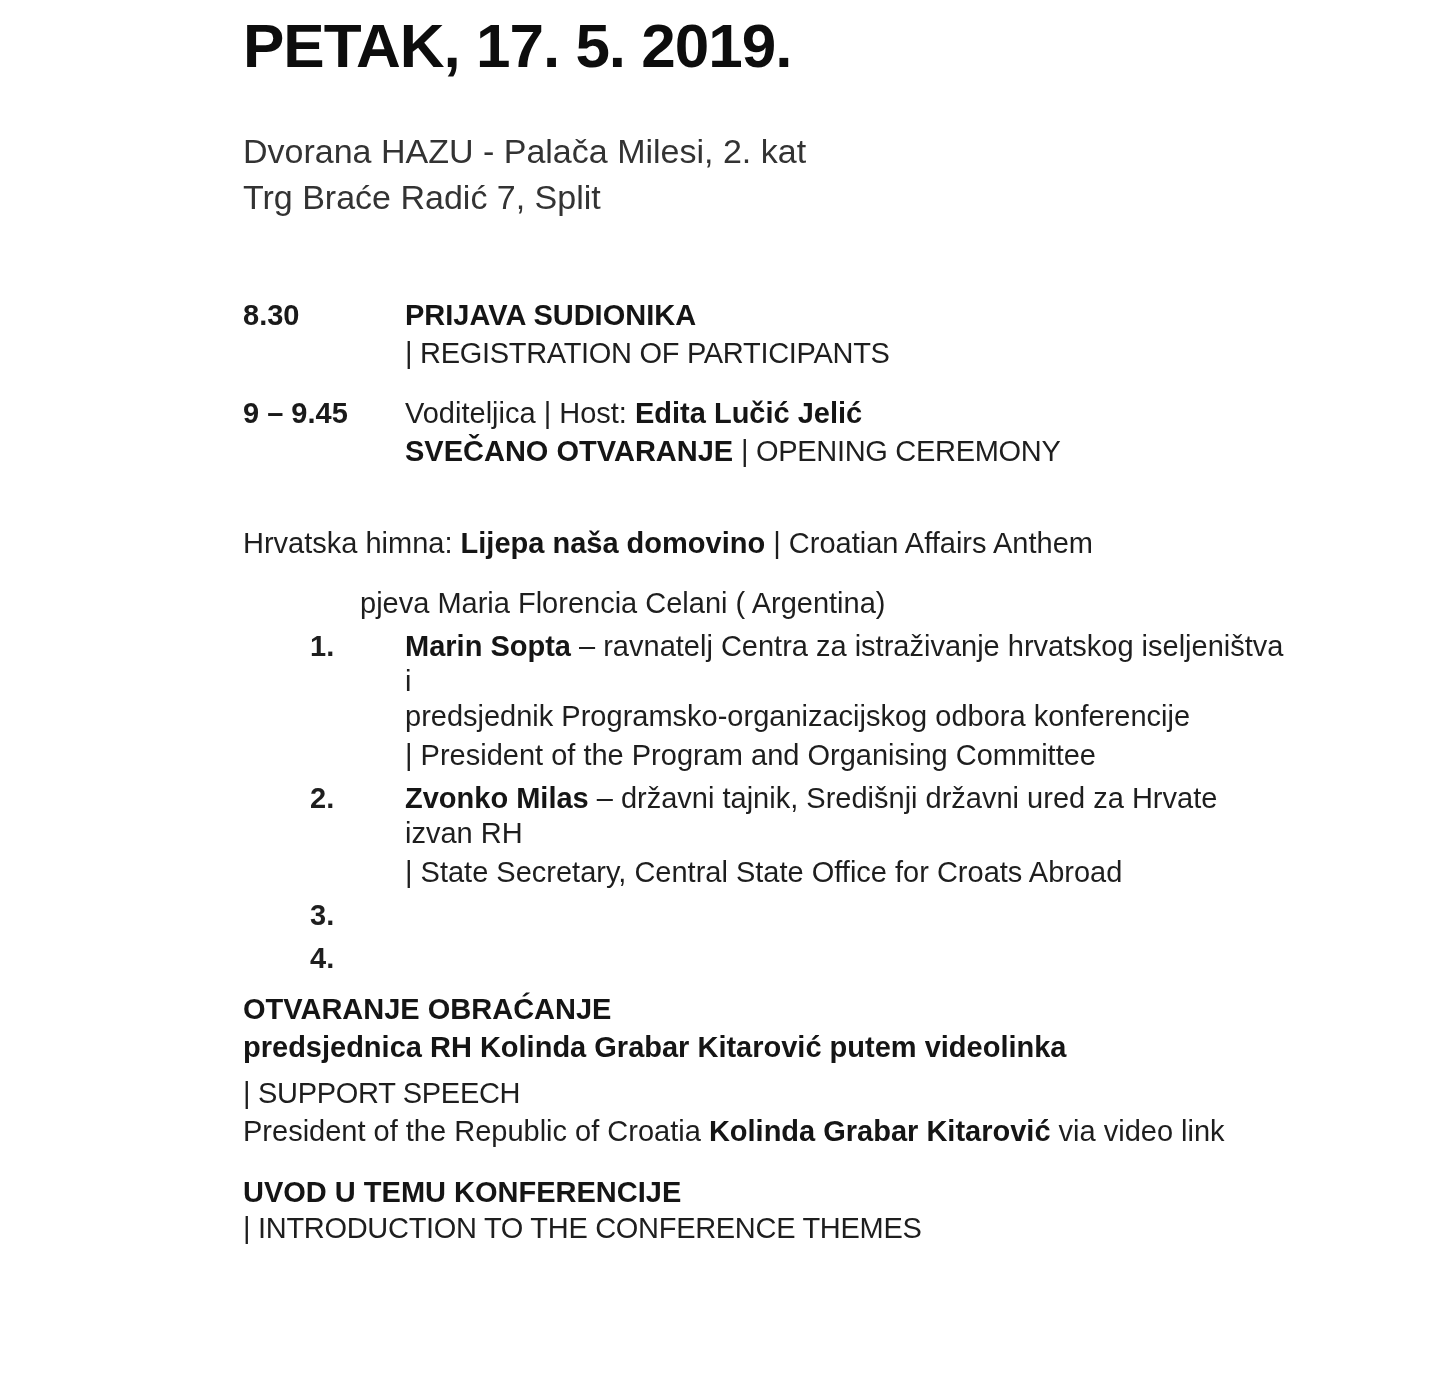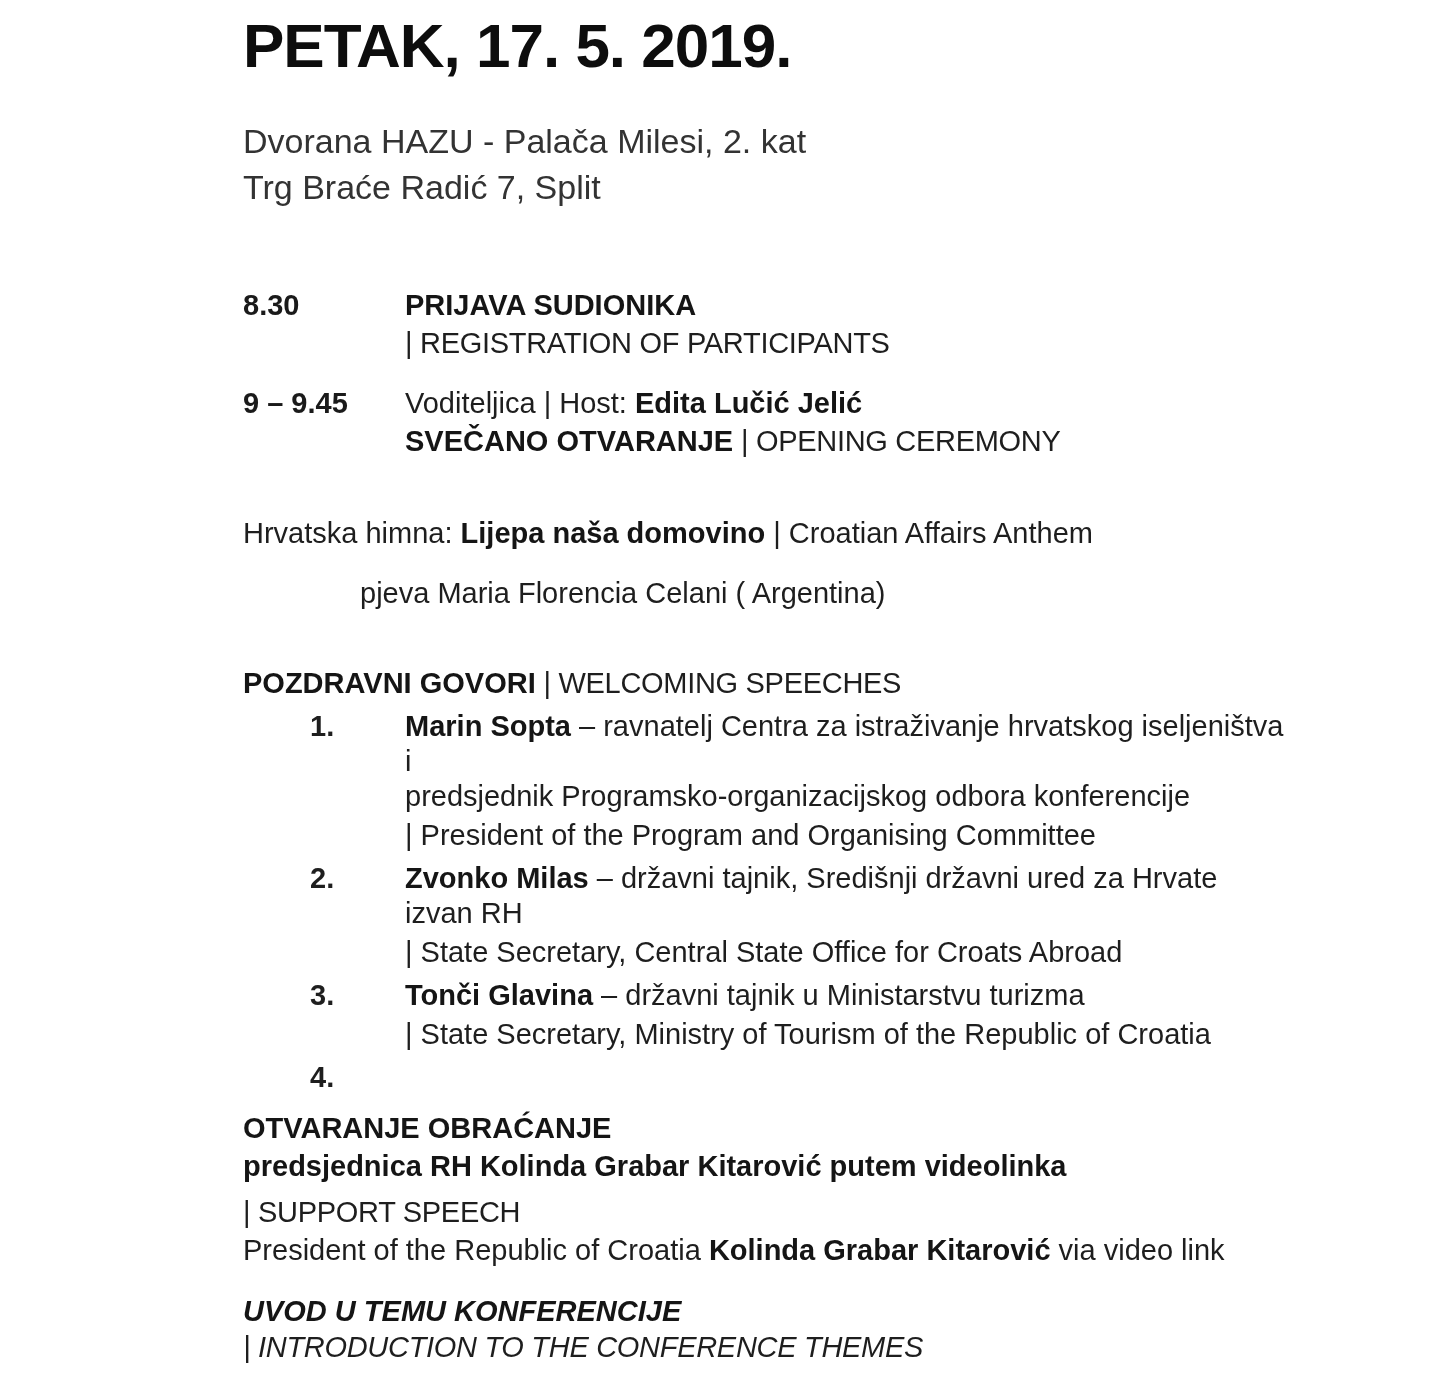--- a/index.html
+++ b/index.html
@@ -22,21 +22,21 @@
   }
   .title {
     margin: 0;
     font-size: 62px;
     line-height: 64px;
     font-weight: bold;
     letter-spacing: -1px;
     color: #0d0d0d;
   }
   .venue {
-    margin-top: 40px;
+    margin-top: 50px;
     font-size: 34px;
     line-height: 46px;
     color: #333333;
   }
   .sched-row {
     display: flex;
     align-items: flex-start;
   }
   .sched-row.first { margin-top: 76px; }
   .sched-row.second { margin-top: 22px; }
@@ -91,21 +91,20 @@
   .support {
     margin-top: 14px;
     font-size: 29px;
     line-height: 38px;
   }
   .support-en { margin-top: 8px; }
   .intro {
     margin-top: 24px;
     font-size: 29px;
     line-height: 36px;
-    font-style: italic;
   }
 </style>
 </head>
 <body>
 
 <div class="doc">
 
   <h1 class="title">PETAK, 17. 5. 2019.</h1>
 
   <div class="venue">
@@ -127,21 +126,20 @@
       <div><span>Voditeljica | Host: </span><span class="b">Edita Lučić Jelić</span></div>
       <div><span class="b">SVEČANO OTVARANJE</span><span class="caps-en"> | OPENING CEREMONY</span></div>
     </div>
   </div>
 
   <div class="anthem">
     <div><span>Hrvatska himna: </span><span class="b">Lijepa naša domovino</span><span> | Croatian Affairs Anthem</span></div>
     <div class="anthem-performer">pjeva Maria Florencia Celani ( Argentina)</div>
   </div>
 
-  <div class="section-heading"><span class="b">POZDRAVNI GOVORI</span><span class="caps-en"> | WELCOMING SPEECHES</span></div>
 
   <div class="speakers">
 
     <div class="speaker">
       <div class="speaker-num">1.</div>
       <div class="speaker-body">
         <div><span class="b">Marin Sopta</span> <span class="prewrap">– ravnatelj Centra za istraživanje hrvatskog iseljeništva i
 predsjednik Programsko-organizacijskog odbora konferencije</span></div>
         <div class="role-en">| President of the Program and Organising Committee</div>
       </div>
@@ -150,24 +148,20 @@
     <div class="speaker">
       <div class="speaker-num">2.</div>
       <div class="speaker-body">
         <div><span class="b">Zvonko Milas</span> <span class="prewrap">– državni tajnik, Središnji državni ured za Hrvate izvan RH</span></div>
         <div class="role-en">| State Secretary, Central State Office for Croats Abroad</div>
       </div>
     </div>
 
     <div class="speaker">
       <div class="speaker-num">3.</div>
-      <div class="speaker-body">
-        <div><span class="b">Tonči Glavina</span> <span class="prewrap">– državni tajnik u Ministarstvu turizma</span></div>
-        <div class="role-en">| State Secretary, Ministry of Tourism of the Republic of Croatia</div>
-      </div>
     </div>
 
     <div class="speaker">
       <div class="speaker-num">4.</div>
     </div>
 
   </div>
 
   <div class="support">
     <div class="b">OTVARANJE OBRAĆANJE</div>

